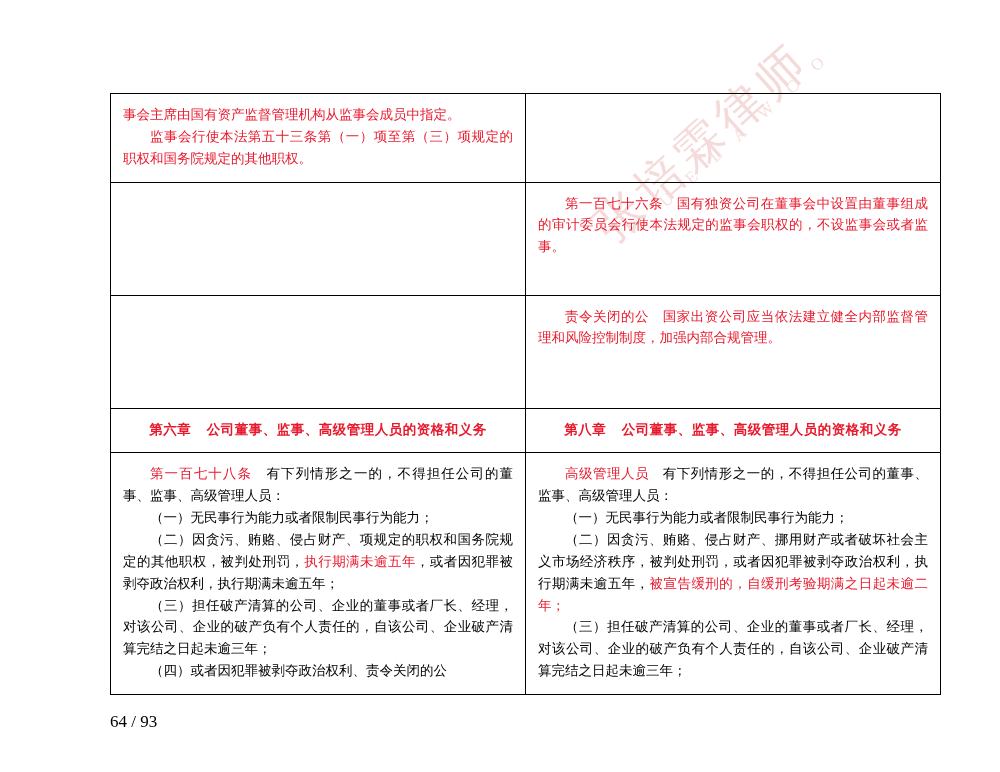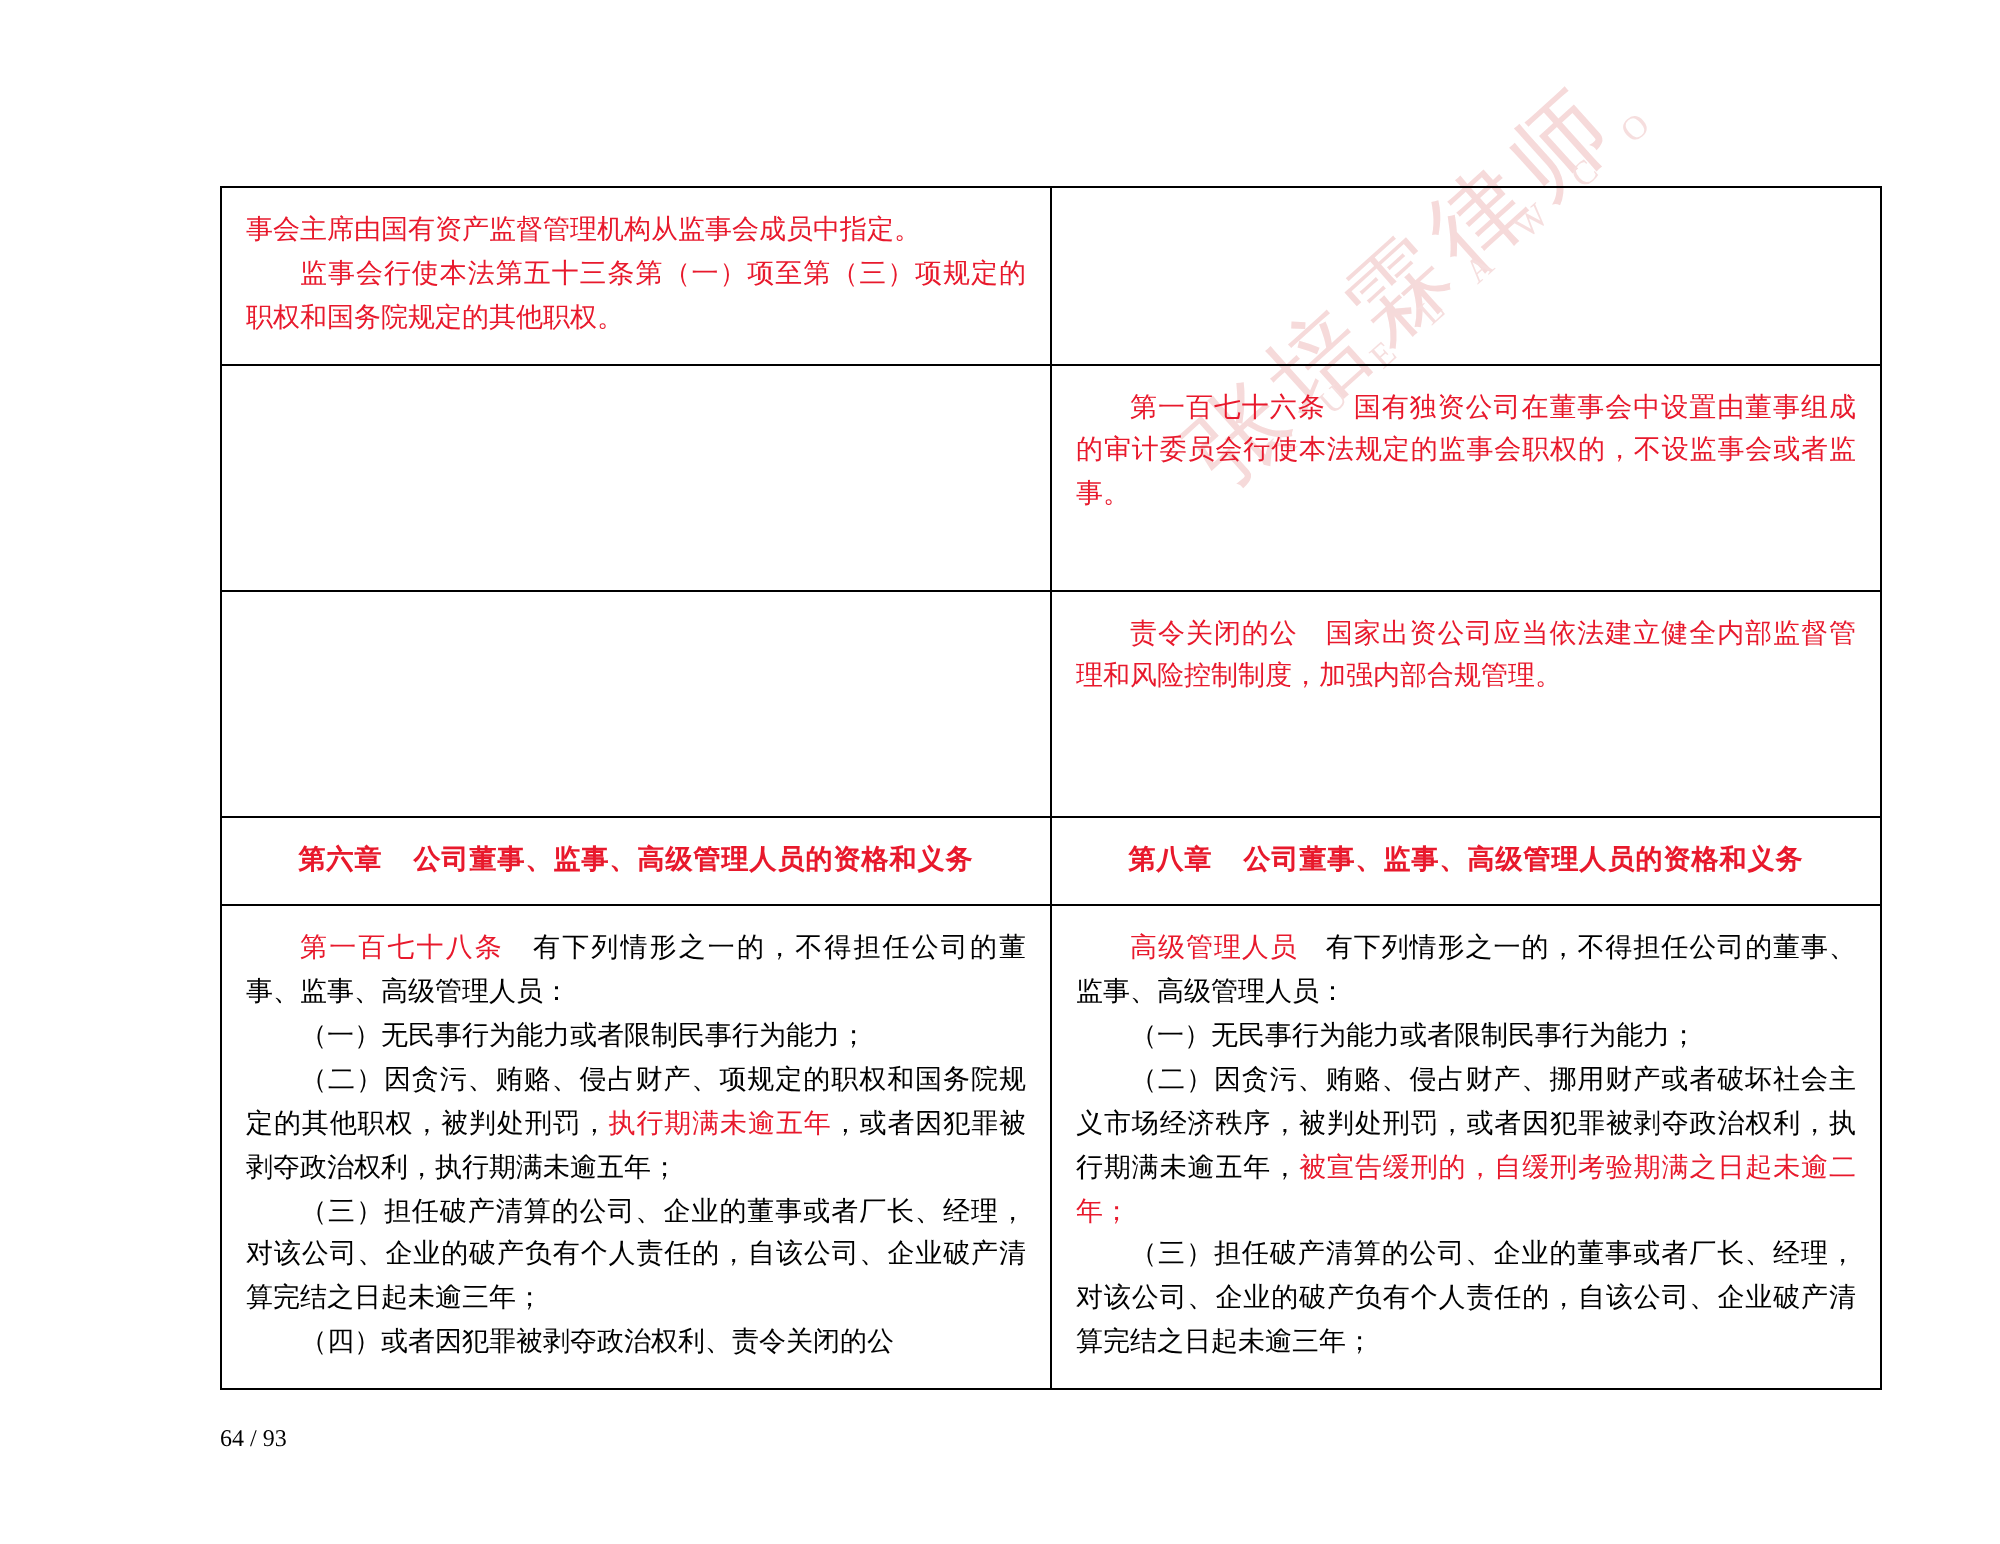--- a/index.html
+++ b/index.html
@@ -88,21 +88,21 @@
     font-size: 13.5px;
     letter-spacing: 0.5px;
   }
   .chapter .ttl { font-weight: bold; }
   .tall-cell { height: 90px; }
   .footer {
     position: absolute;
     left: 110px;
     top: 712px;
     font-family: "Liberation Serif", serif;
-    font-size: 12px;
+    font-size: 17px;
     color: #000000;
     z-index: 10;
   }
 </style>
 </head>
 <body>
 
 <div class="page">
 
   <div class="watermark">

